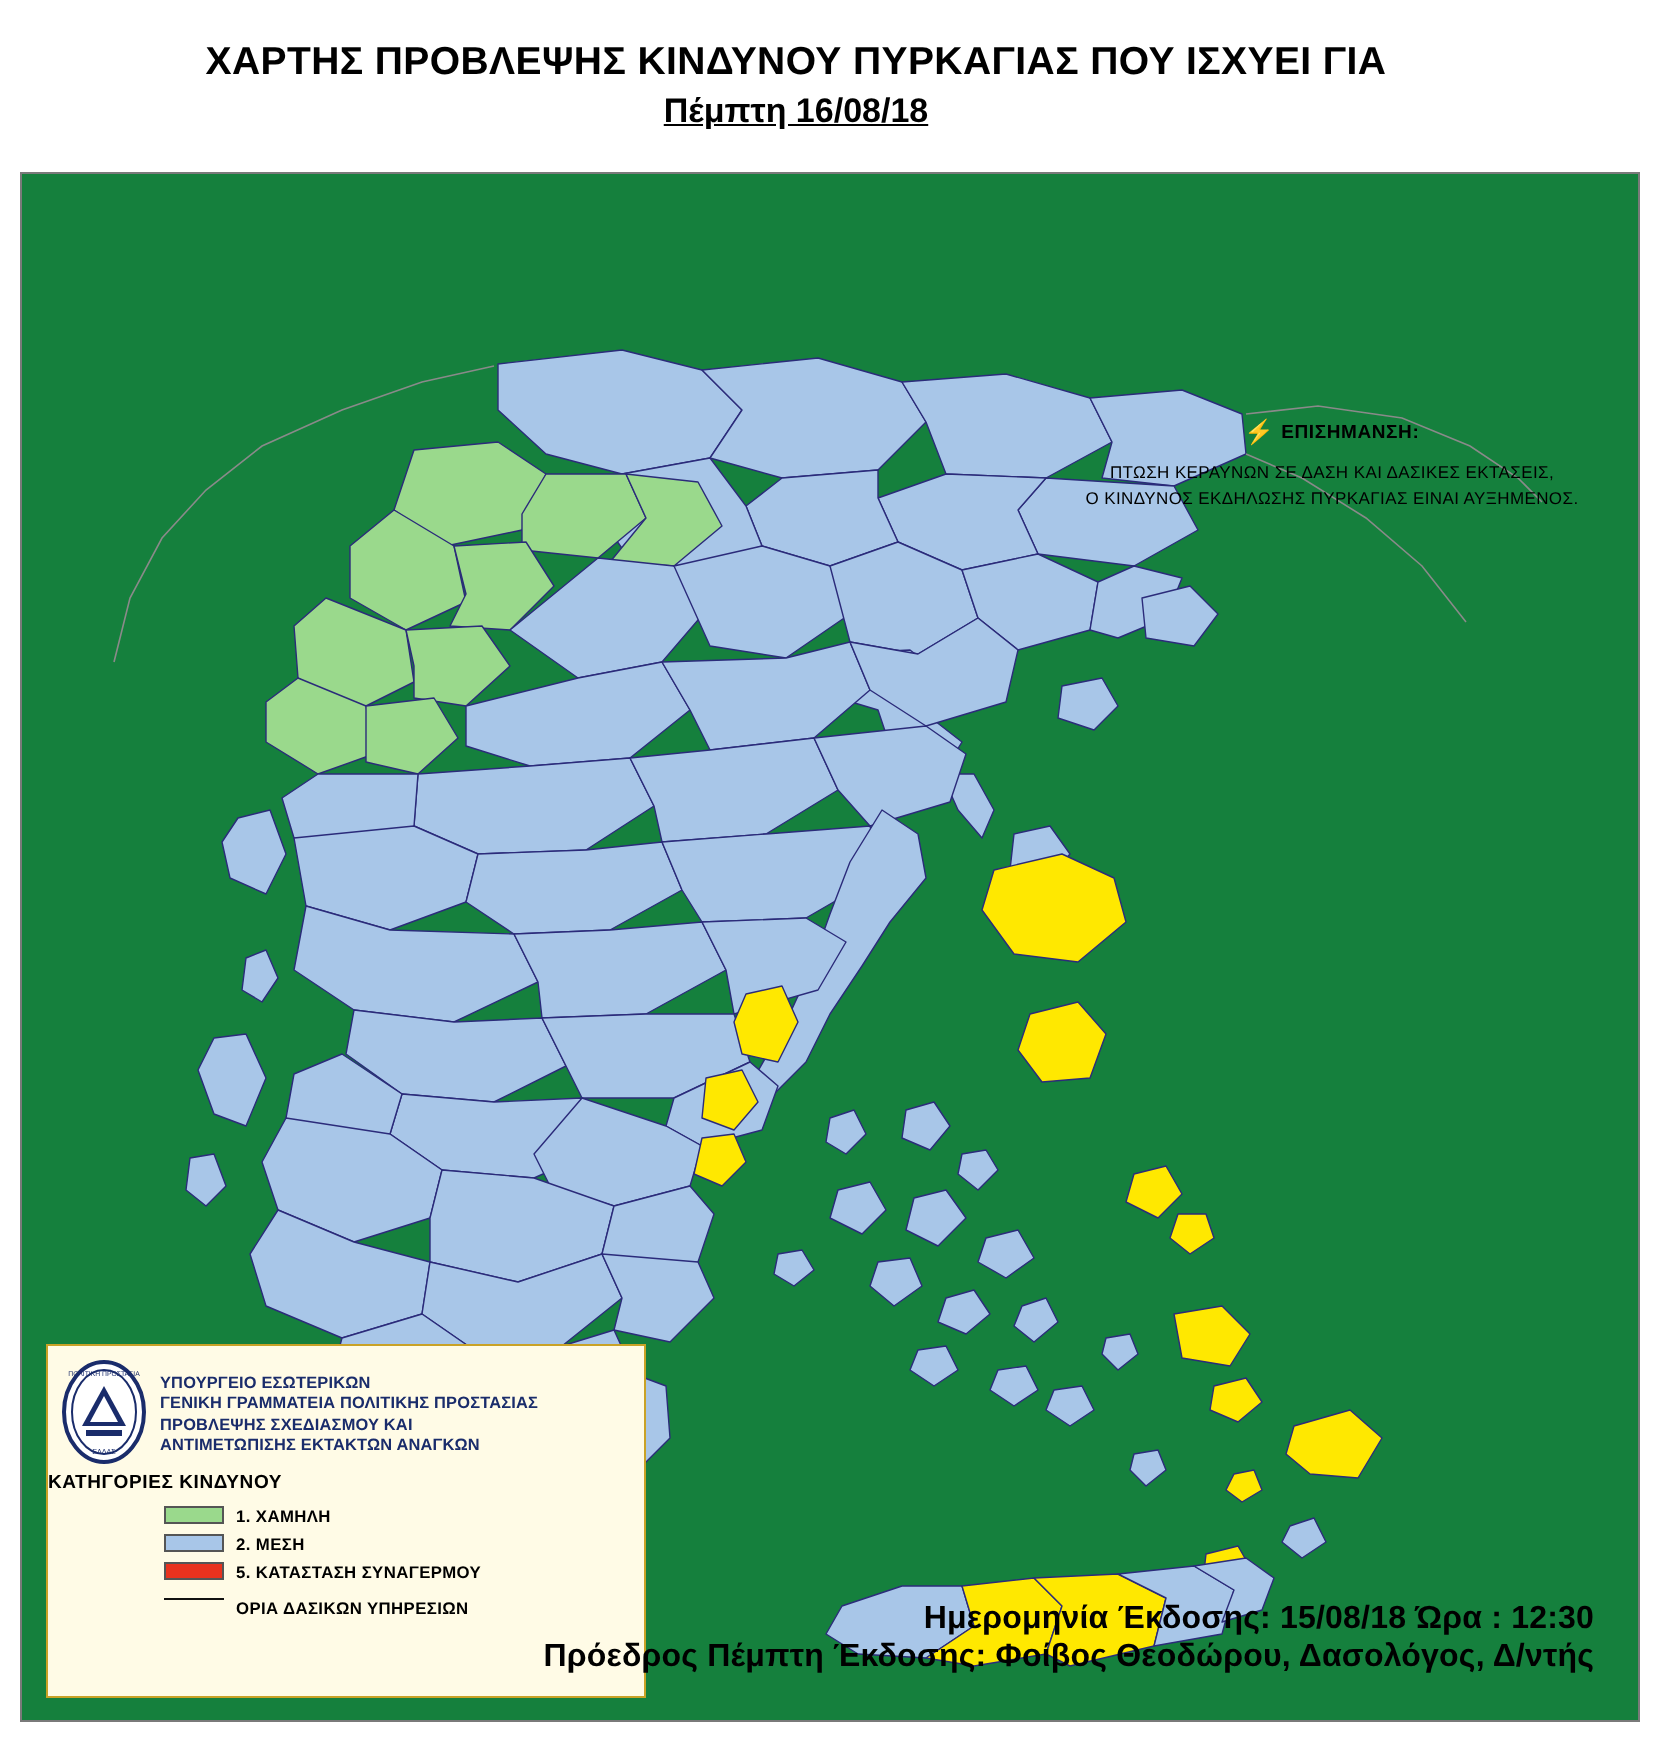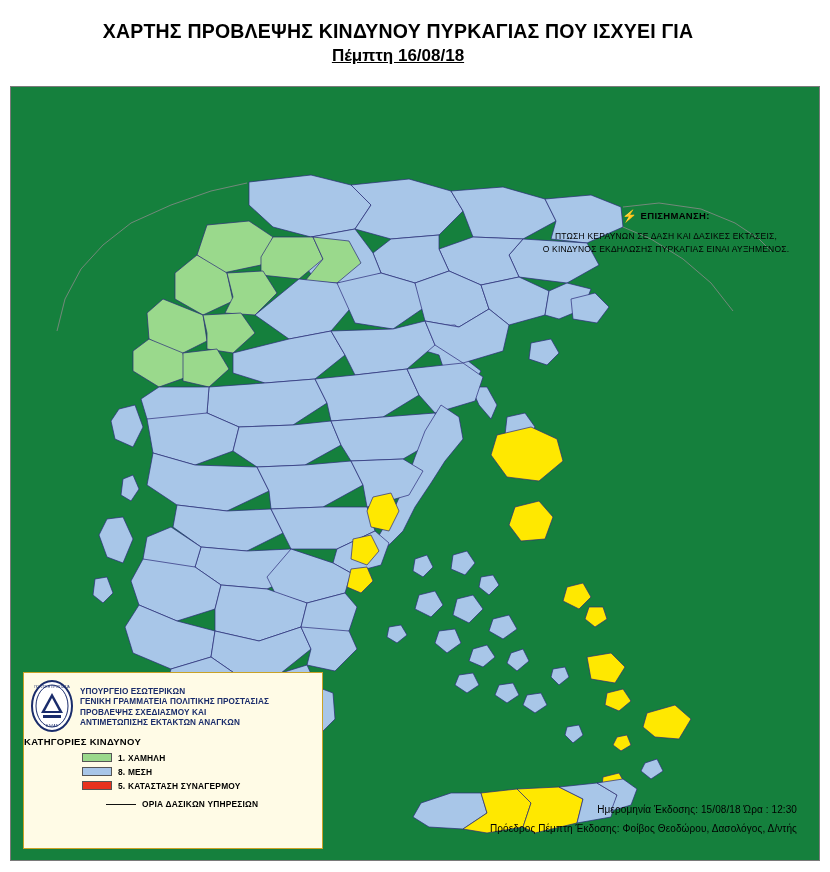--- a/index.html
+++ b/index.html
@@ -145,43 +145,43 @@
     box-sizing: border-box;
     margin-right: 6px;
   }
   .legend-label {
     font-size: 8.4px;
     font-weight: bold;
     letter-spacing: 0.2px;
   }
   #legend-boundary {
     display: flex;
-    align-items: center;
+    align-items: flex-start;
     margin-top: 5px;
     padding-left: 58px;
-    margin-left: 24px;
   }
   .line-sample {
     width: 30px;
     height: 0;
     border-top: 1.6px solid #111111;
     margin-right: 6px;
   }
 
   
   #footer {
     position: absolute;
     right: 22px;
     bottom: 22px;
     text-align: right;
   }
   .footer-line {
-    font-size: 10px;
+    font-size: 16px;
     line-height: 19px;
     letter-spacing: 0.1px;
+    font-weight: bold;
   }
 </style>
 </head>
 <body>
 
 <div id="page">
 
   <div id="title-block">
     <div id="title-line1">ΧΑΡΤΗΣ ΠΡΟΒΛΕΨΗΣ ΚΙΝΔΥΝΟΥ ΠΥΡΚΑΓΙΑΣ ΠΟΥ ΙΣΧΥΕΙ ΓΙΑ</div>
     <div id="title-line2">Πέμπτη 16/08/18</div>
@@ -342,21 +342,21 @@
 
       <div id="legend-title">ΚΑΤΗΓΟΡΙΕΣ ΚΙΝΔΥΝΟΥ</div>
 
       <div id="legend-items">
         <div class="legend-row">
           <span class="swatch" style="background:#9ad98c"></span>
           <span class="legend-label">1. ΧΑΜΗΛΗ</span>
         </div>
         <div class="legend-row">
           <span class="swatch" style="background:#a8c6e8"></span>
-          <span class="legend-label">8. ΜΕΣΗ</span>
+          <span class="legend-label">2. ΜΕΣΗ</span>
         </div>
         <div class="legend-row">
           <span class="swatch" style="background:#e8321e"></span>
           <span class="legend-label">5. ΚΑΤΑΣΤΑΣΗ ΣΥΝΑΓΕΡΜΟΥ</span>
         </div>
       </div>
 
       <div id="legend-boundary">
         <span class="line-sample"></span>
         <span class="legend-label">ΟΡΙΑ ΔΑΣΙΚΩΝ ΥΠΗΡΕΣΙΩΝ</span>

